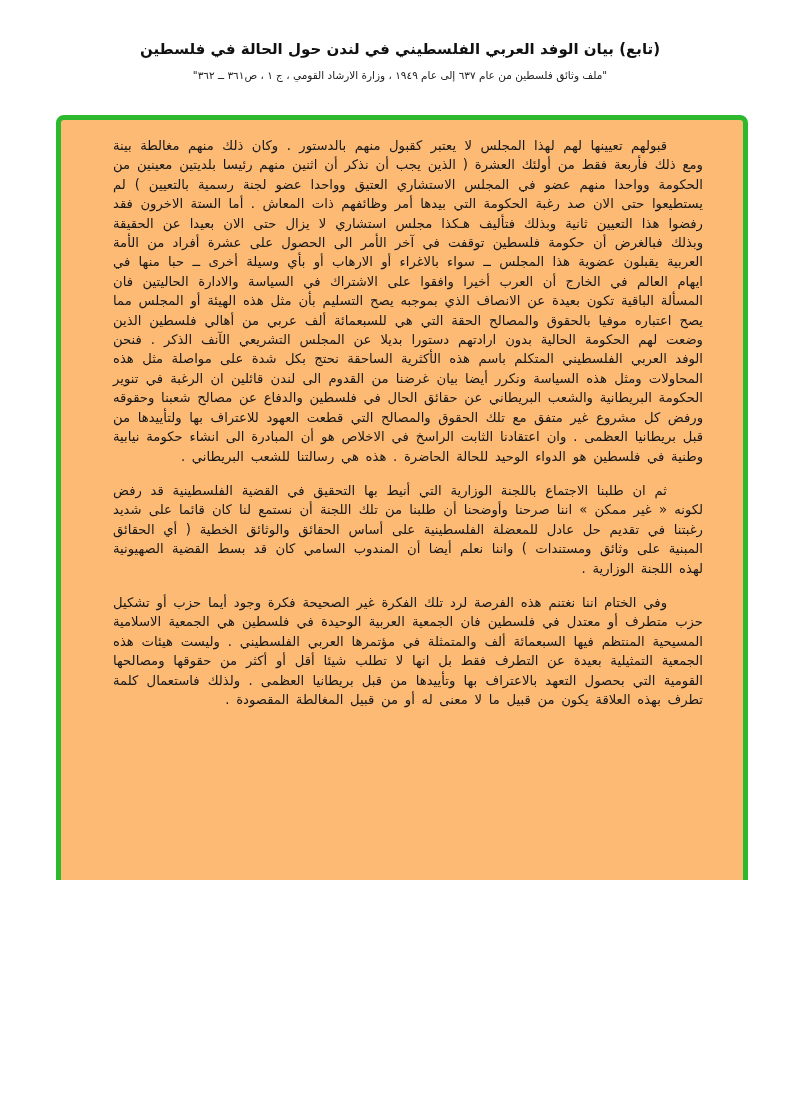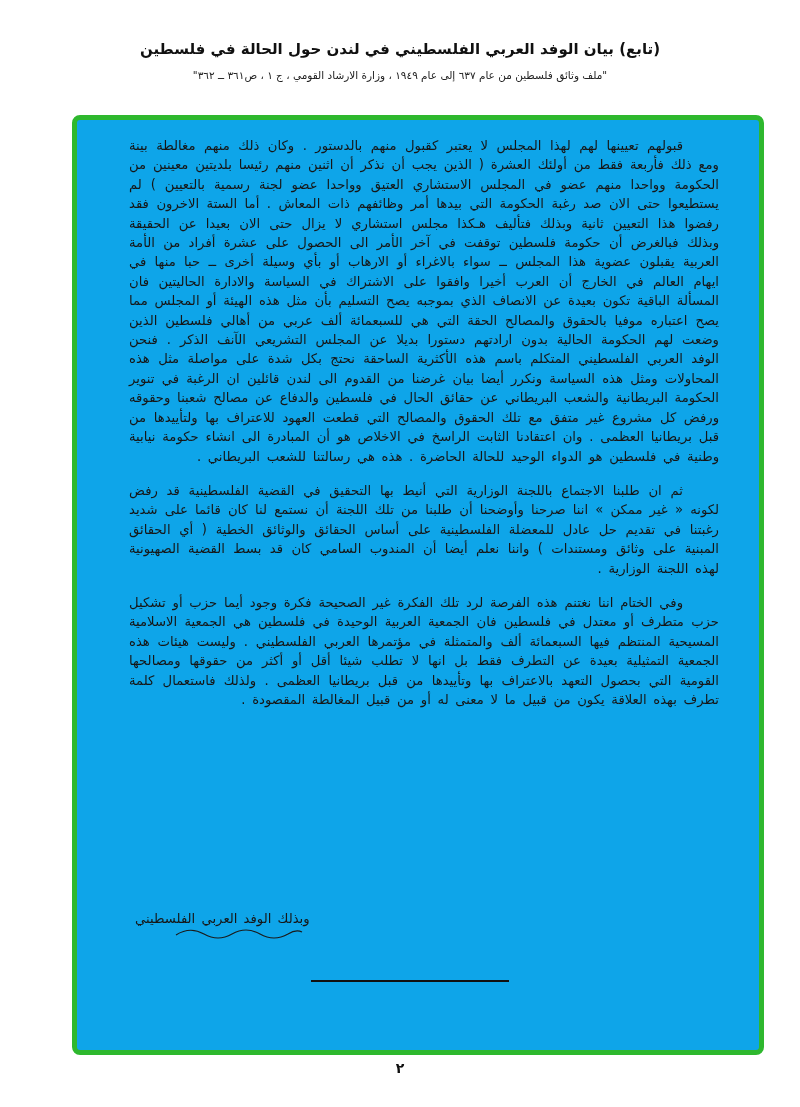--- a/index.html
+++ b/index.html
@@ -1,20 +1,20 @@
 <!DOCTYPE html>
 <html lang="ar" dir="rtl"><head>
 <meta charset="utf-8">
 <style>
   * { margin: 0; padding: 0; box-sizing: border-box; }
   html, body { background: #ffffff; }
   .page {
     position: relative;
     width: 800px;
-    height: 1107px;
+    height: 880px;
     background: #ffffff;
     font-family: "DejaVu Sans", sans-serif;
     color: #141414;
     overflow: hidden;
     direction: rtl;
   }
 
   
   .header {
     position: absolute;
@@ -38,22 +38,21 @@
 
   
   .frame {
     position: absolute;
     left: 56px;
     top: 115px;
     width: 692px;
     height: 940px;
     border: 5px solid #2eb82e;
     border-radius: 8px;
-    background: #0ea5e9;
-    margin-left: 16px;
+    background: #fdba74;
   }
   .content {
     position: absolute;
     top: 16px;
     right: 40px;
     left: 52px;
     direction: rtl;
   }
   .content p {
     font-size: 13.2px;

